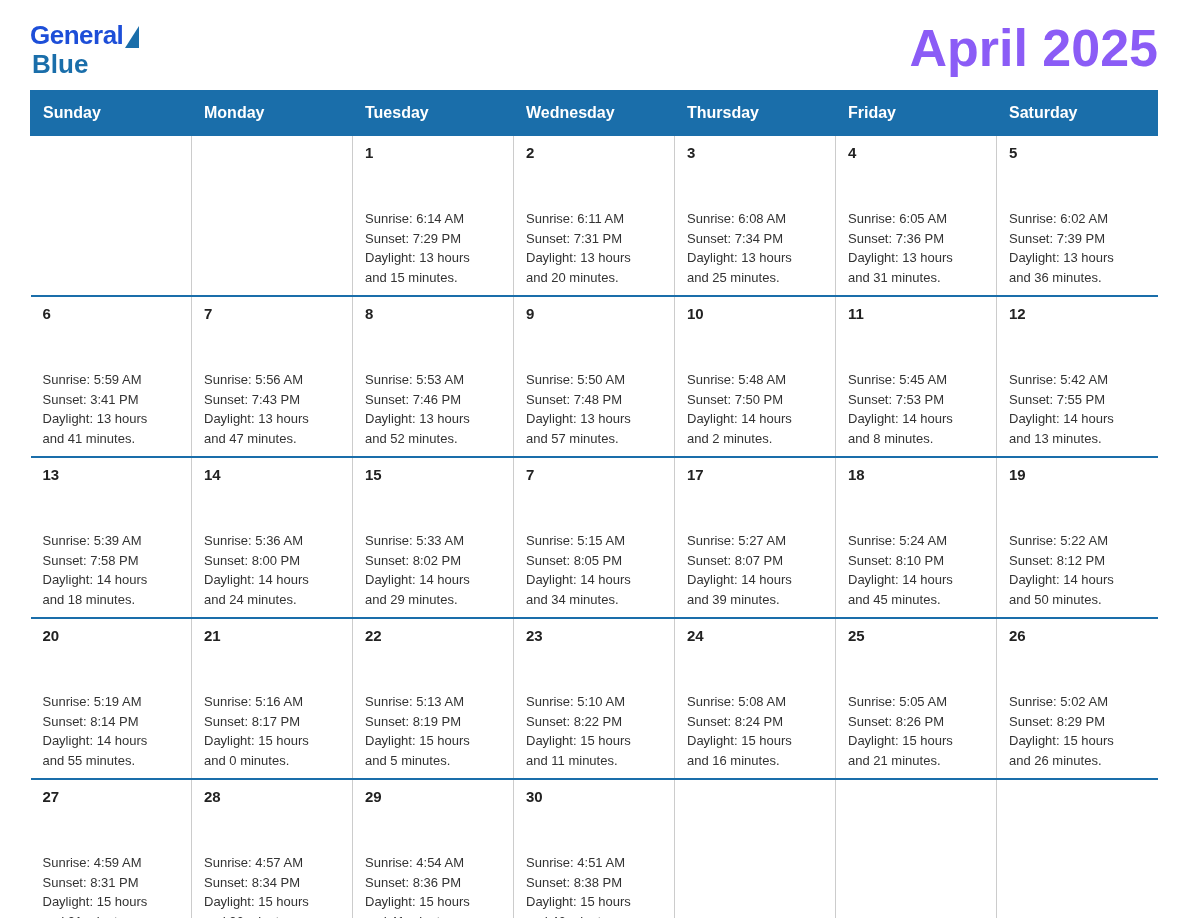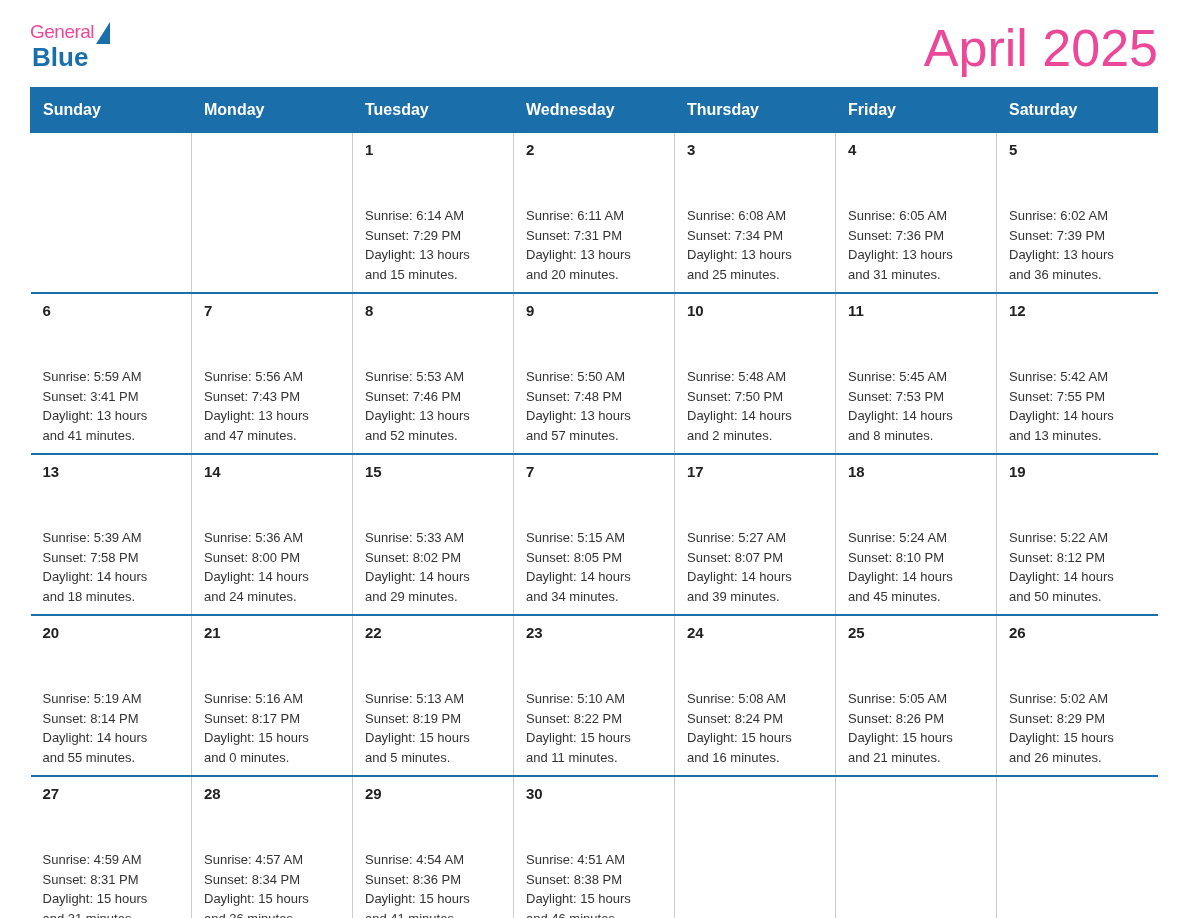--- a/index.html
+++ b/index.html
@@ -19,23 +19,23 @@
     .logo {
       display: flex;
       flex-direction: column;
       align-items: flex-start;
     }
     .logo-top {
       display: flex;
       align-items: center;
     }
     .logo-text-general {
-      font-size: 19px;
-      font-weight: normal;
-      color: #ec4899;
+      font-size: 26px;
+      font-weight: bold;
+      color: #1d4ed8;
       letter-spacing: -0.5px;
     }
     .logo-triangle {
       width: 0;
       height: 0;
       border-left: 14px solid transparent;
       border-right: 0px solid transparent;
       border-bottom: 22px solid #1a6eaa;
       margin-left: 2px;
       margin-top: 2px;
@@ -45,22 +45,22 @@
       font-weight: bold;
       color: #1a6eaa;
       margin-top: -2px;
       margin-left: 2px;
     }
     .title-area {
       text-align: right;
     }
     .month-title {
       font-size: 52px;
-      font-weight: normal;
-      color: #ec4899;
+      font-weight: bold;
+      color: #8b5cf6;
       line-height: 1.1;
     }
     .subtitle {
       font-size: 22px;
       color: #444;
       margin-top: 4px;
     }
     table {
       width: 100%;
       border-collapse: collapse;

